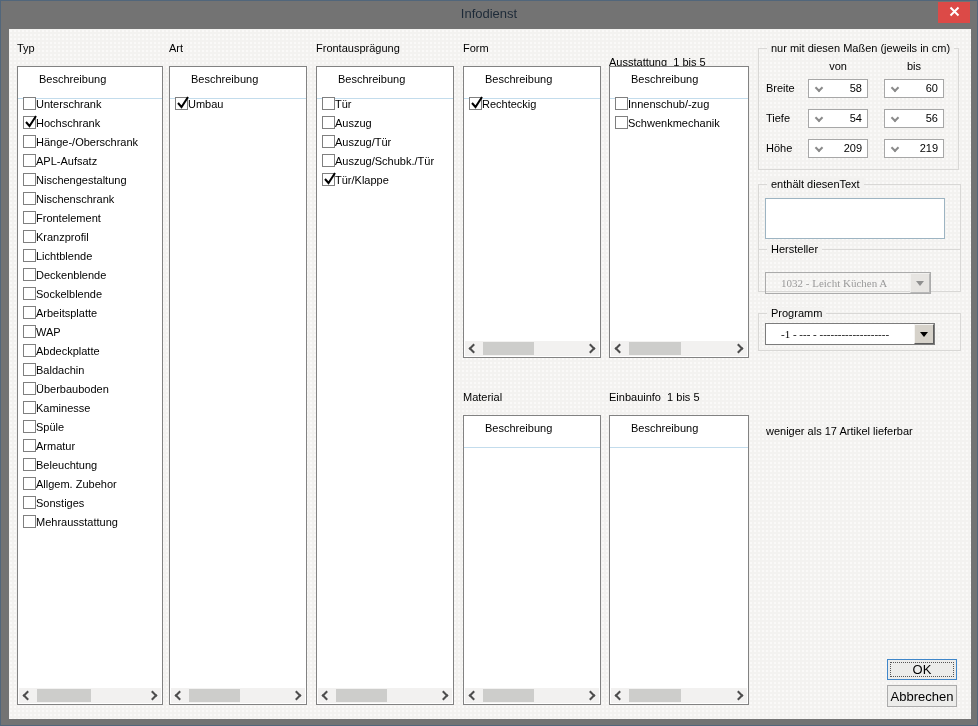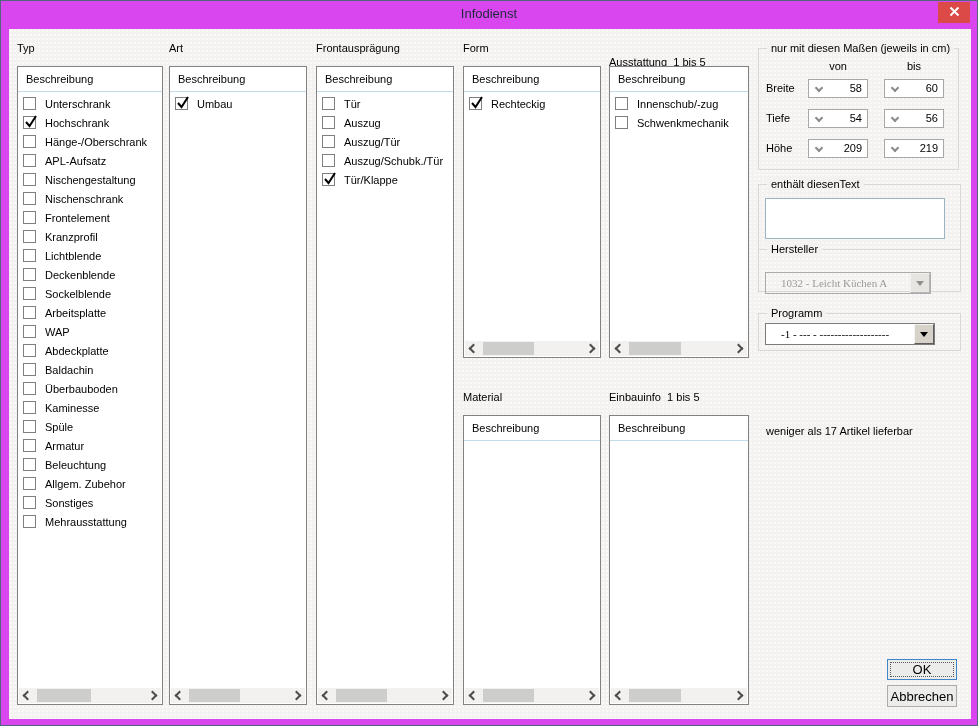--- a/index.html
+++ b/index.html
@@ -1,43 +1,43 @@
 <!DOCTYPE html>
 <html><head>
 <meta charset="utf-8">
 <style>
   * { margin:0; padding:0; box-sizing:border-box; }
   html,body { width:978px; height:726px; }
   body { font-family:"Liberation Sans","DejaVu Sans",sans-serif; font-size:11px; color:#000; }
 
-  .window { position:relative; width:978px; height:726px; background:#d946ef;
+  .window { position:relative; width:978px; height:726px; background:#737373;
             border:1px solid #51667b; overflow:hidden; }
   .titlebar { position:absolute; left:0; top:0; width:100%; height:28px; }
   .title { position:absolute; left:0; top:5px; width:100%; text-align:center;
            font-size:13px; color:#1d2a38; }
   .close-btn { position:absolute; right:7px; top:1px; width:32px; height:21px;
                background:#dc4a47; border:none; display:flex; align-items:center;
                justify-content:center; cursor:pointer; }
   .client { position:absolute; left:8px; top:28px; width:962px; height:690px;
             background-color:#f3f2f0;
             background-image:radial-gradient(rgba(255,255,255,.55) 1px, transparent 1.2px);
             background-size:4px 4px; }
 
   .panel-title { position:absolute; height:14px; white-space:pre; }
 
   .listbox { position:absolute; background:#fff; border:1px solid #828282; }
-  .list-header { height:25px; line-height:25px; padding-left:8px;
+  .list-header { height:32px; line-height:25px; padding-left:21px;
                  border-bottom:1px solid #c3dcec; }
   .list-items { position:absolute; left:0; top:27px; right:0; bottom:17px; overflow:hidden; }
   .list-row { display:flex; align-items:center; height:19px; }
   .cb { width:13px; height:13px; margin-left:5px; background:#fff;
         border:1px solid #7f7f7f; display:inline-flex; align-items:center;
         justify-content:center; flex:none; }
   .cb svg { width:13px; height:13px; margin:-3px 0 0 1px; overflow:visible; }
-  .lbl { margin-left:9px; white-space:nowrap; }
+  .lbl { white-space:nowrap; }
 
   .hscroll { position:absolute; left:1px; right:1px; bottom:1px; height:15px;
              background:#f2f1f0; display:flex; align-items:center; }
   .sarr { width:7px; height:7px; border-left:2px solid #4d4d4d; border-bottom:2px solid #4d4d4d; flex:none; }
   .sarr.left  { transform:rotate(45deg);  margin-left:5px; }
   .sarr.right { transform:rotate(-135deg); margin-right:5px; margin-left:auto; }
   .sthumb { height:13px; width:38%; margin-left:6px; background:#cdcdcb; }
 
   .groupbox { position:absolute; border:1px solid #d9d8d6; }
   .legend { position:absolute; top:-7px; left:8px; background:#f3f2f0; padding:0 4px; white-space:pre; }

